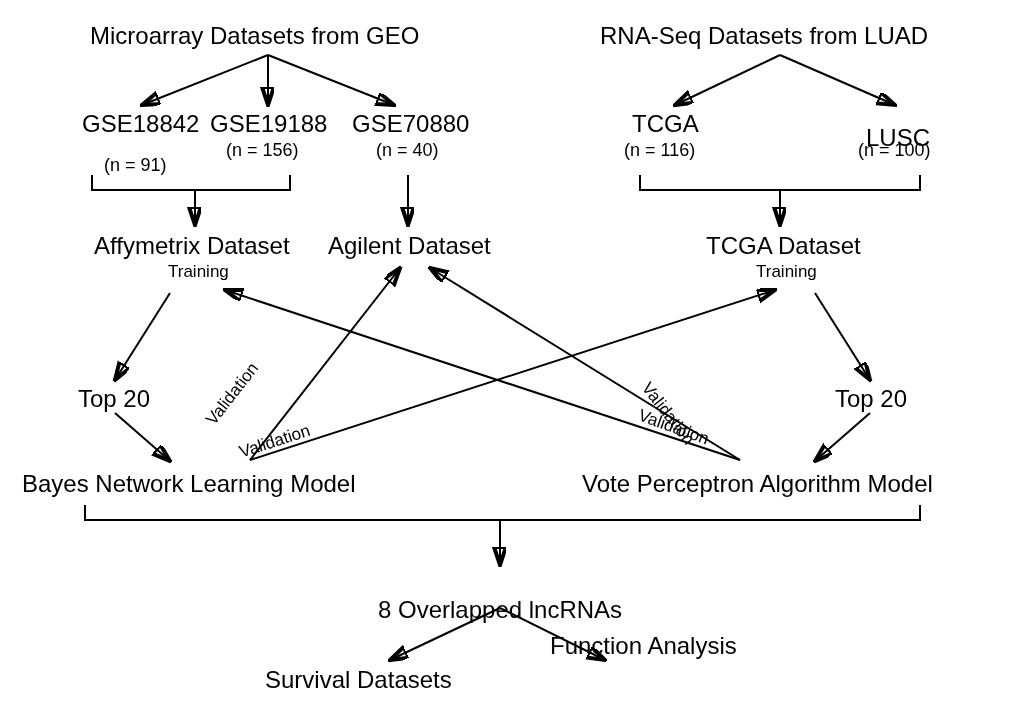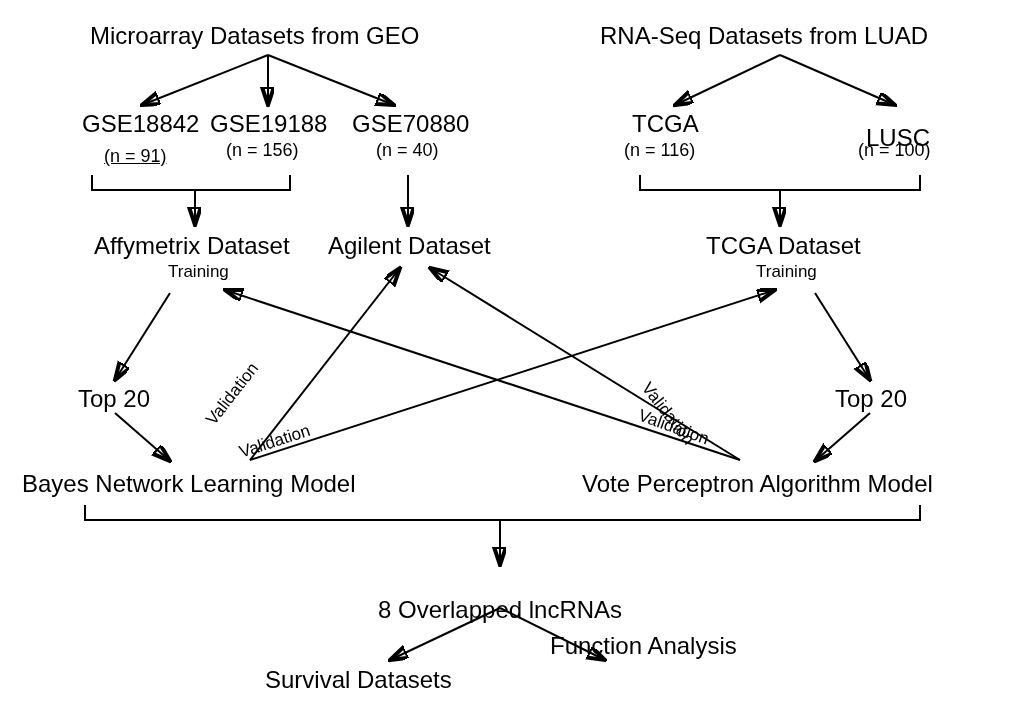--- a/index.html
+++ b/index.html
@@ -91,21 +91,21 @@
   <line x1="500" y1="530" x2="500" y2="565" marker-end="url(#arrow)"></line>
 
   <line x1="500" y1="608" x2="390" y2="660" marker-end="url(#arrow)"></line>
   <line x1="500" y1="608" x2="605" y2="660" marker-end="url(#arrow)"></line>
 </svg>
 
 <div class="label title" style="left:90px; top:22px;">Microarray Datasets from GEO</div>
 <div class="label title" style="left:600px; top:22px;">RNA-Seq Datasets from LUAD</div>
 
 <div class="label node" style="left:82px; top:110px;">GSE18842</div>
-<div class="label subtext" style="left:104px; top:146px;text-decoration:underline;">(n = 91)</div>
+<div class="label subtext" style="left:104px; top:155px;">(n = 91)</div>
 
 <div class="label node" style="left:210px; top:110px;">GSE19188</div>
 <div class="label subtext" style="left:226px; top:140px;">(n = 156)</div>
 
 <div class="label node" style="left:352px; top:110px;">GSE70880</div>
 <div class="label subtext" style="left:376px; top:140px;">(n = 40)</div>
 
 <div class="label node" style="left:632px; top:110px;">TCGA</div>
 <div class="label subtext" style="left:624px; top:140px;">(n = 116)</div>
 

